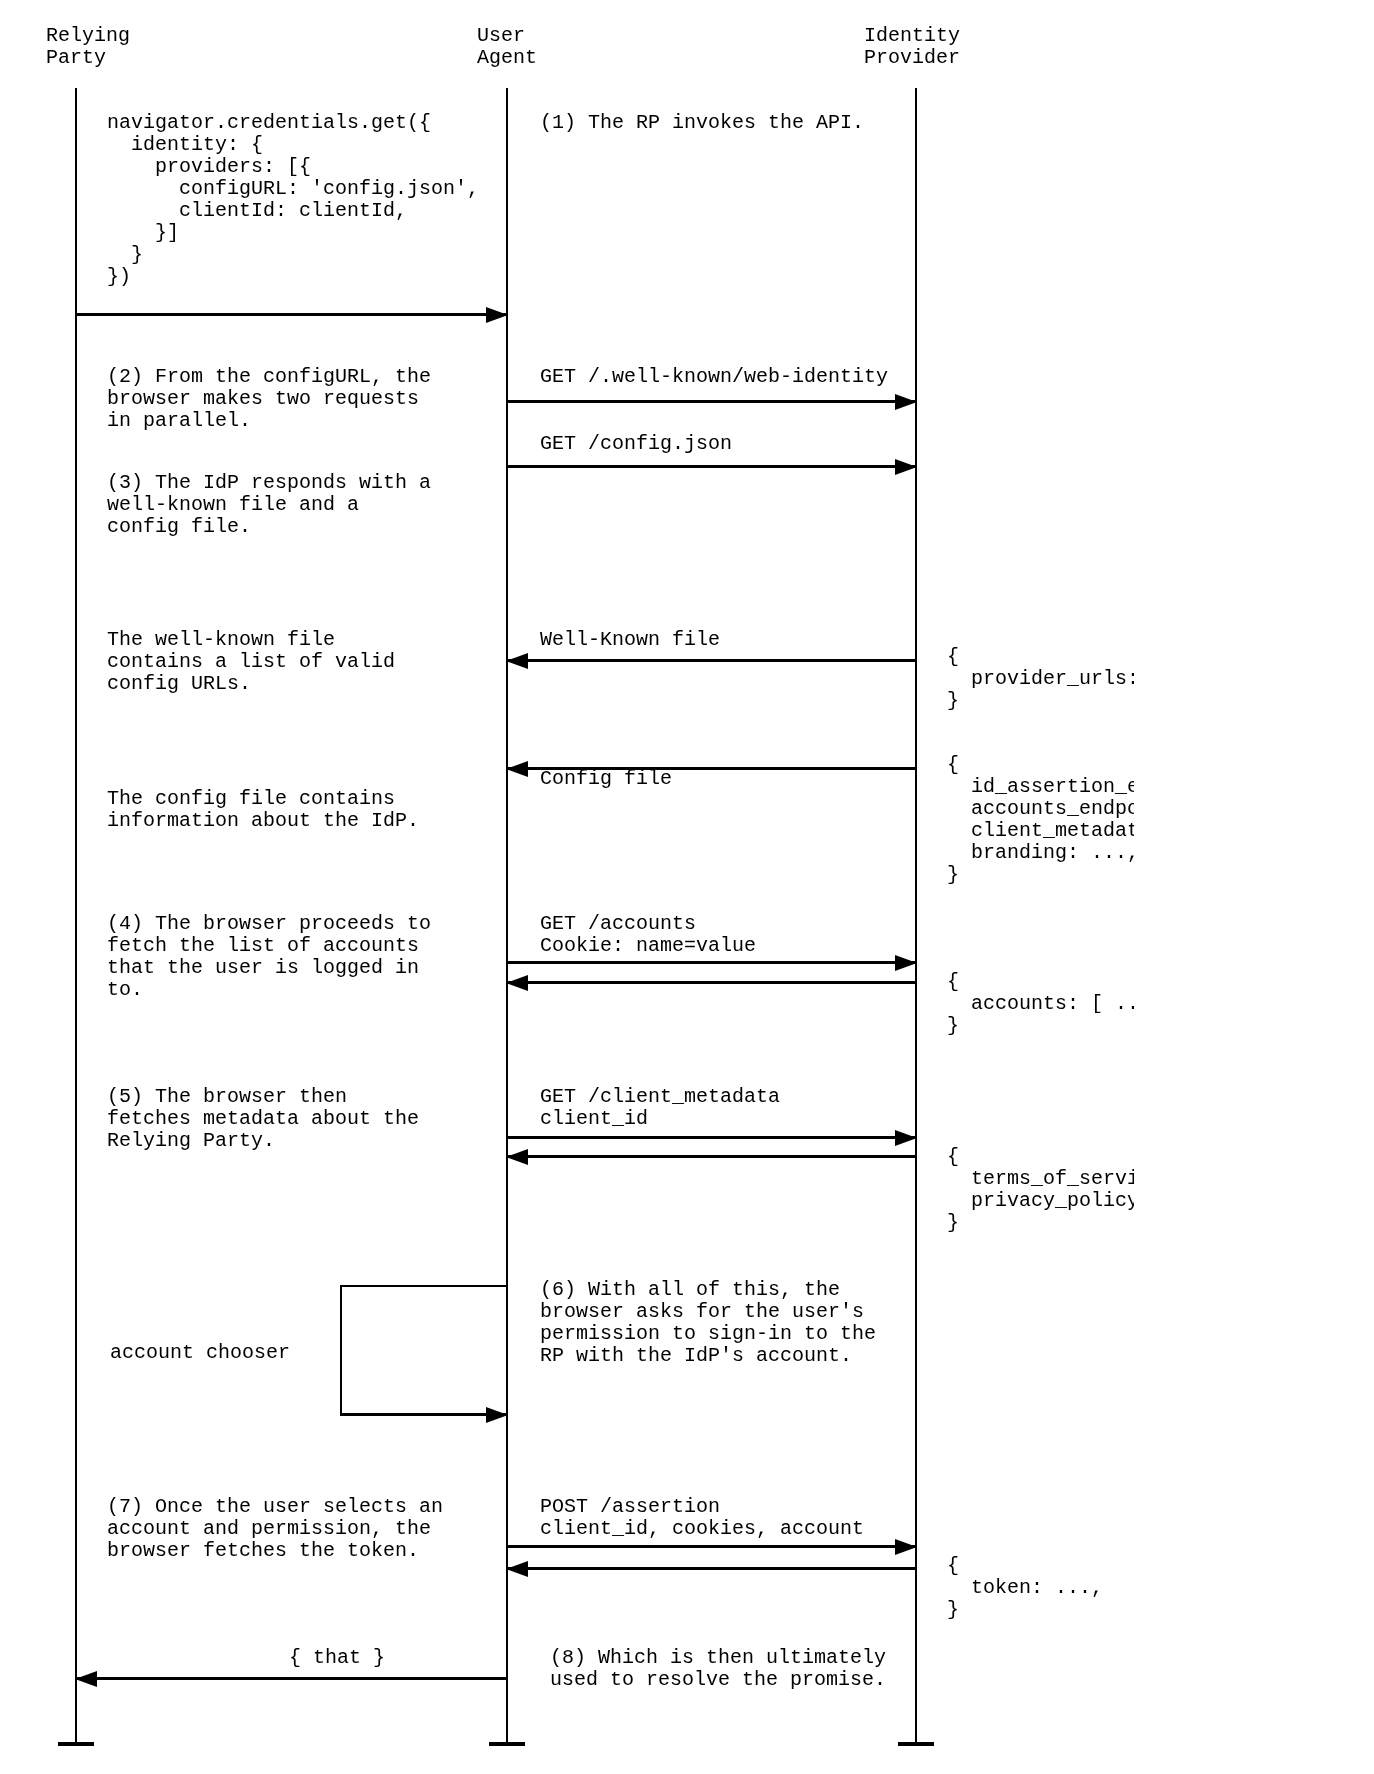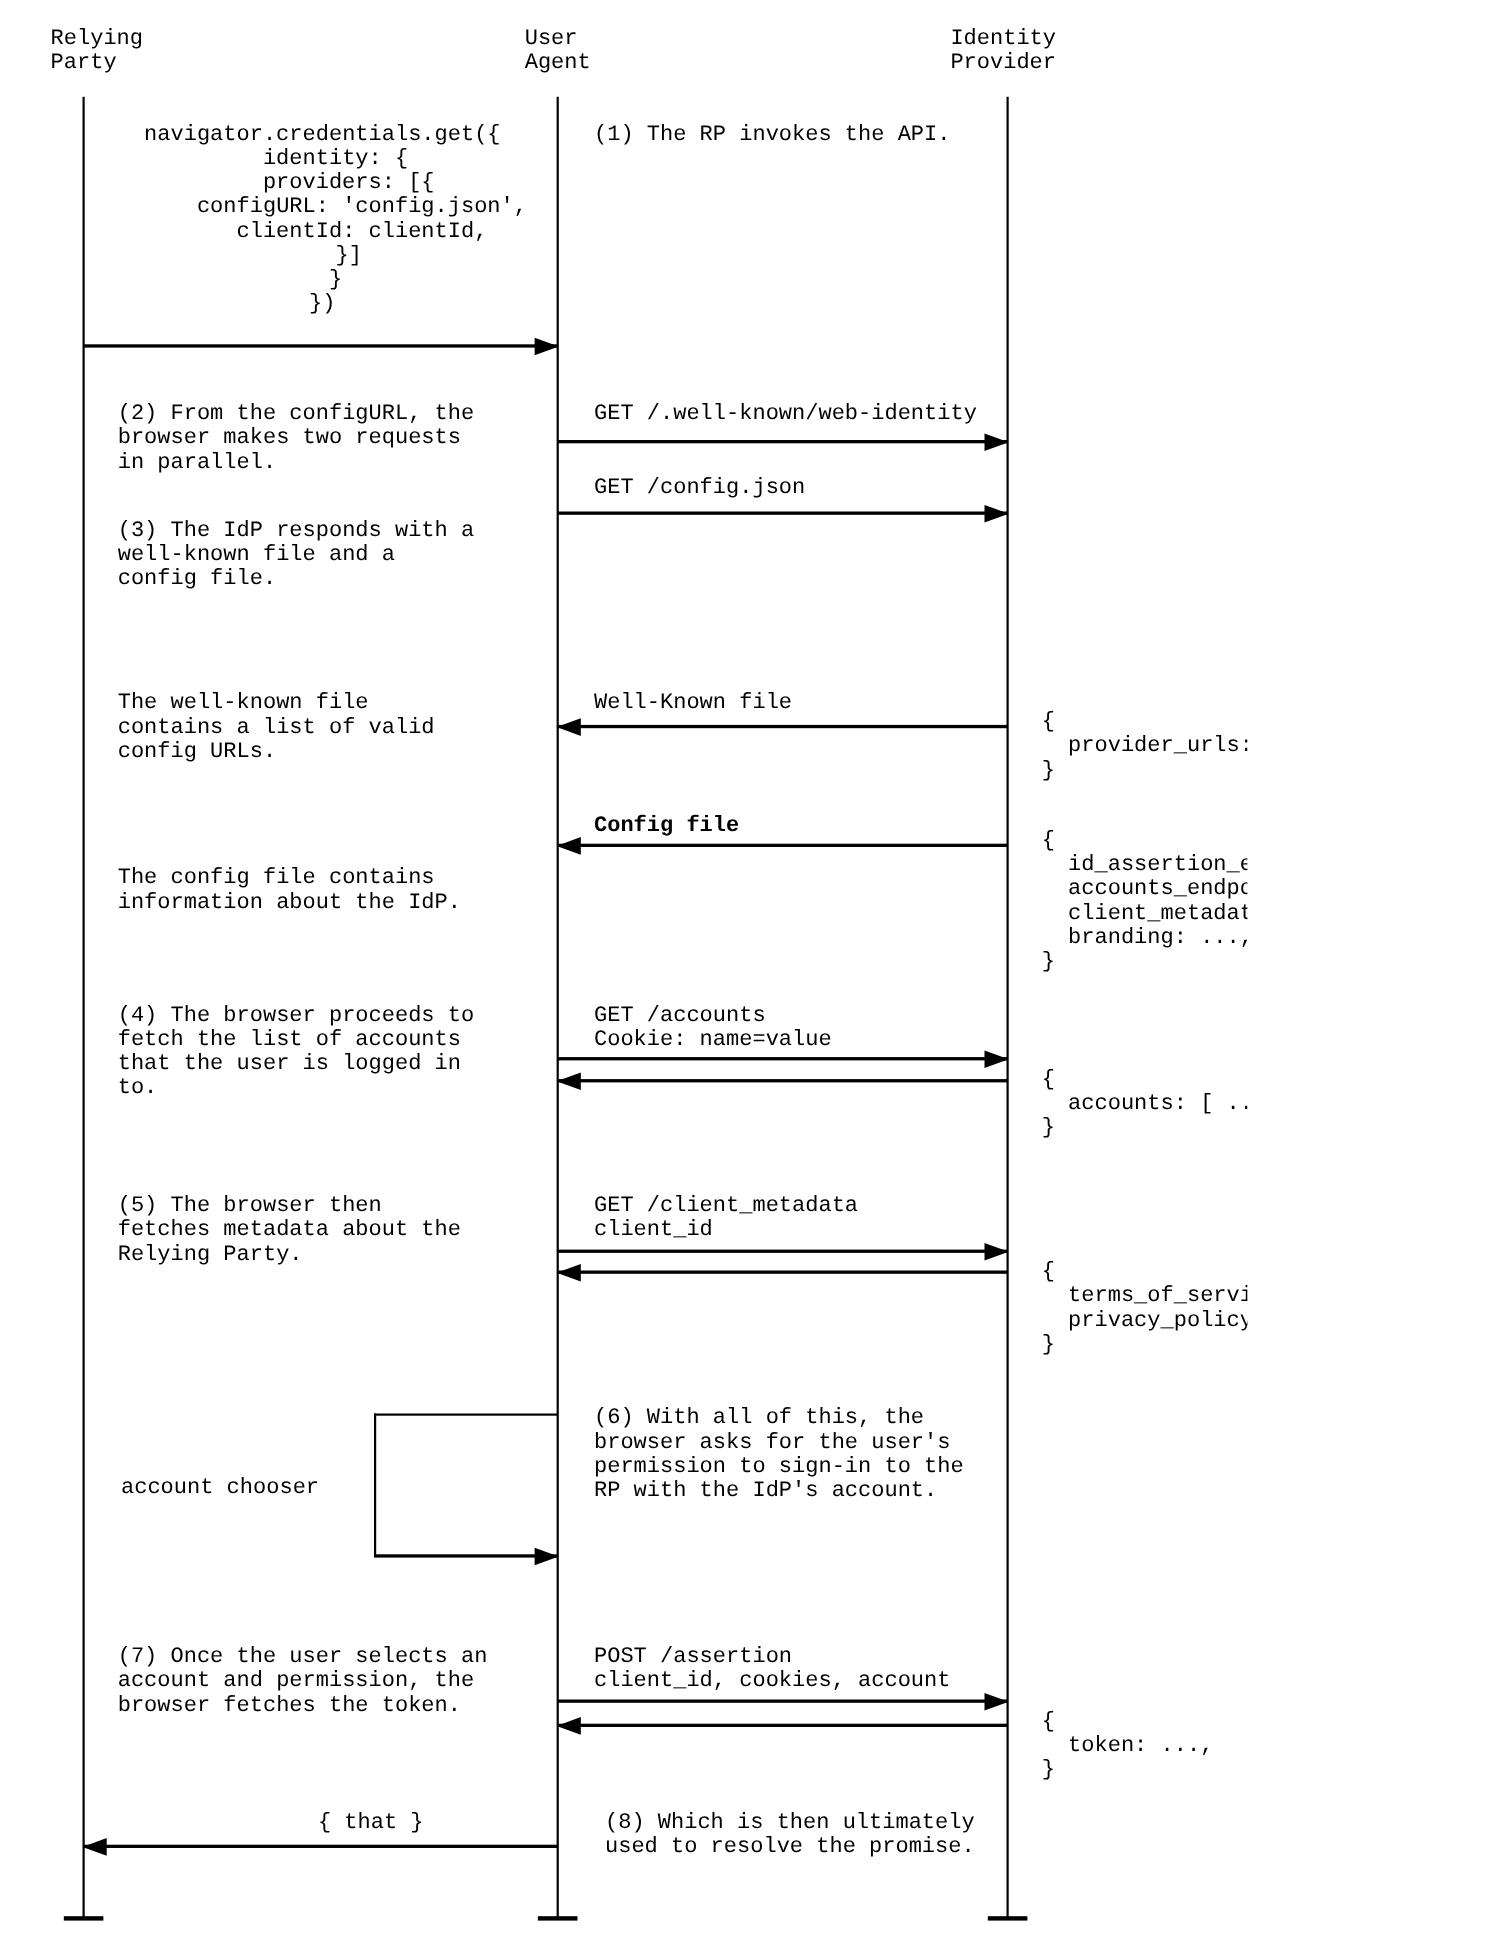--- a/index.html
+++ b/index.html
@@ -53,21 +53,21 @@
 Provider</pre>
 
   <div class="vline" style="left:75px;  top:88px; height:1656px;"></div>
   <div class="vline" style="left:506px; top:88px; height:1656px;"></div>
   <div class="vline" style="left:915px; top:88px; height:1656px;"></div>
 
   <div class="tick" style="left:58px;  top:1742px;"></div>
   <div class="tick" style="left:489px; top:1742px;"></div>
   <div class="tick" style="left:898px; top:1742px;"></div>
 
-  <pre class="t" style="left:107px; top:112px;text-align:center;">navigator.credentials.get({
+  <pre class="t" style="left:107px; top:112px;">navigator.credentials.get({
   identity: {
     providers: [{
       configURL: 'config.json',
       clientId: clientId,
     }]
   }
 })</pre>
   <pre class="t" style="left:540px; top:112px;">(1) The RP invokes the API.</pre>
   <div class="arrow" style="left:76px; top:313px; width:431px;">
       <span class="hd-r"></span>
@@ -95,21 +95,21 @@
   <pre class="t" style="left:540px; top:629px;">Well-Known file</pre>
   <div class="arrow" style="left:507px; top:659px; width:409px;">
       <span class="hd-l"></span>
     </div>
   <pre class="t" style="left:947px; top:646px;">{
   provider_urls: [ ... ]
 }</pre>
 
   <pre class="t" style="left:107px; top:740px;margin-top:48px;">The config file contains
 information about the IdP.</pre>
-  <pre class="t" style="left:540px; top:740px;font-weight:bold;">Config file</pre>
+  <pre class="t" style="left:540px; top:768px;">Config file</pre>
   <div class="arrow" style="left:507px; top:767px; width:409px;">
       <span class="hd-l"></span>
     </div>
   <pre class="t" style="left:947px; top:754px;">{
   id_assertion_endpoint: ...,
   accounts_endpoint: /accounts,
   client_metadata_endpoint: ...,
   branding: ...,
 }</pre>
 

